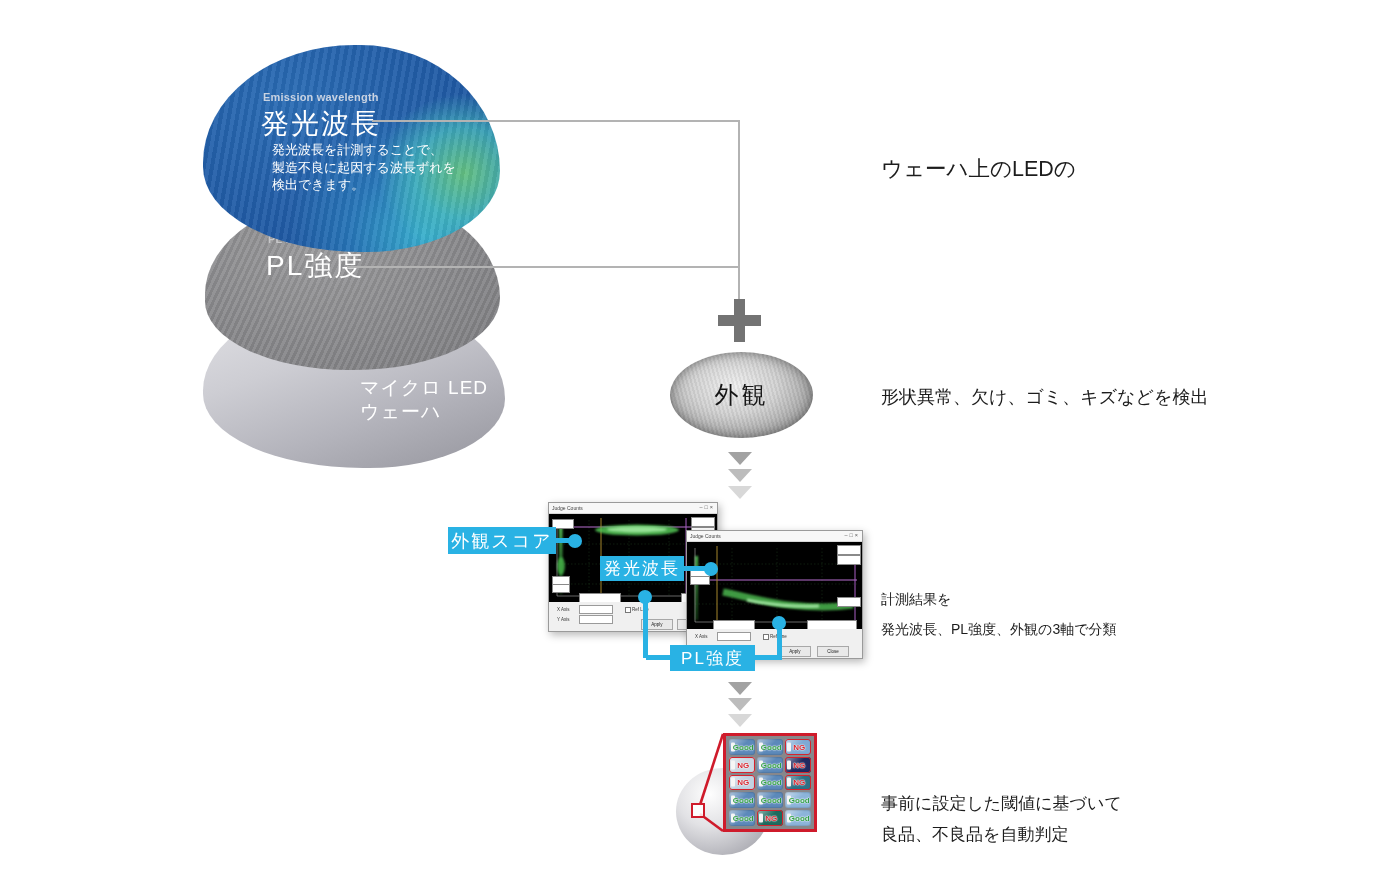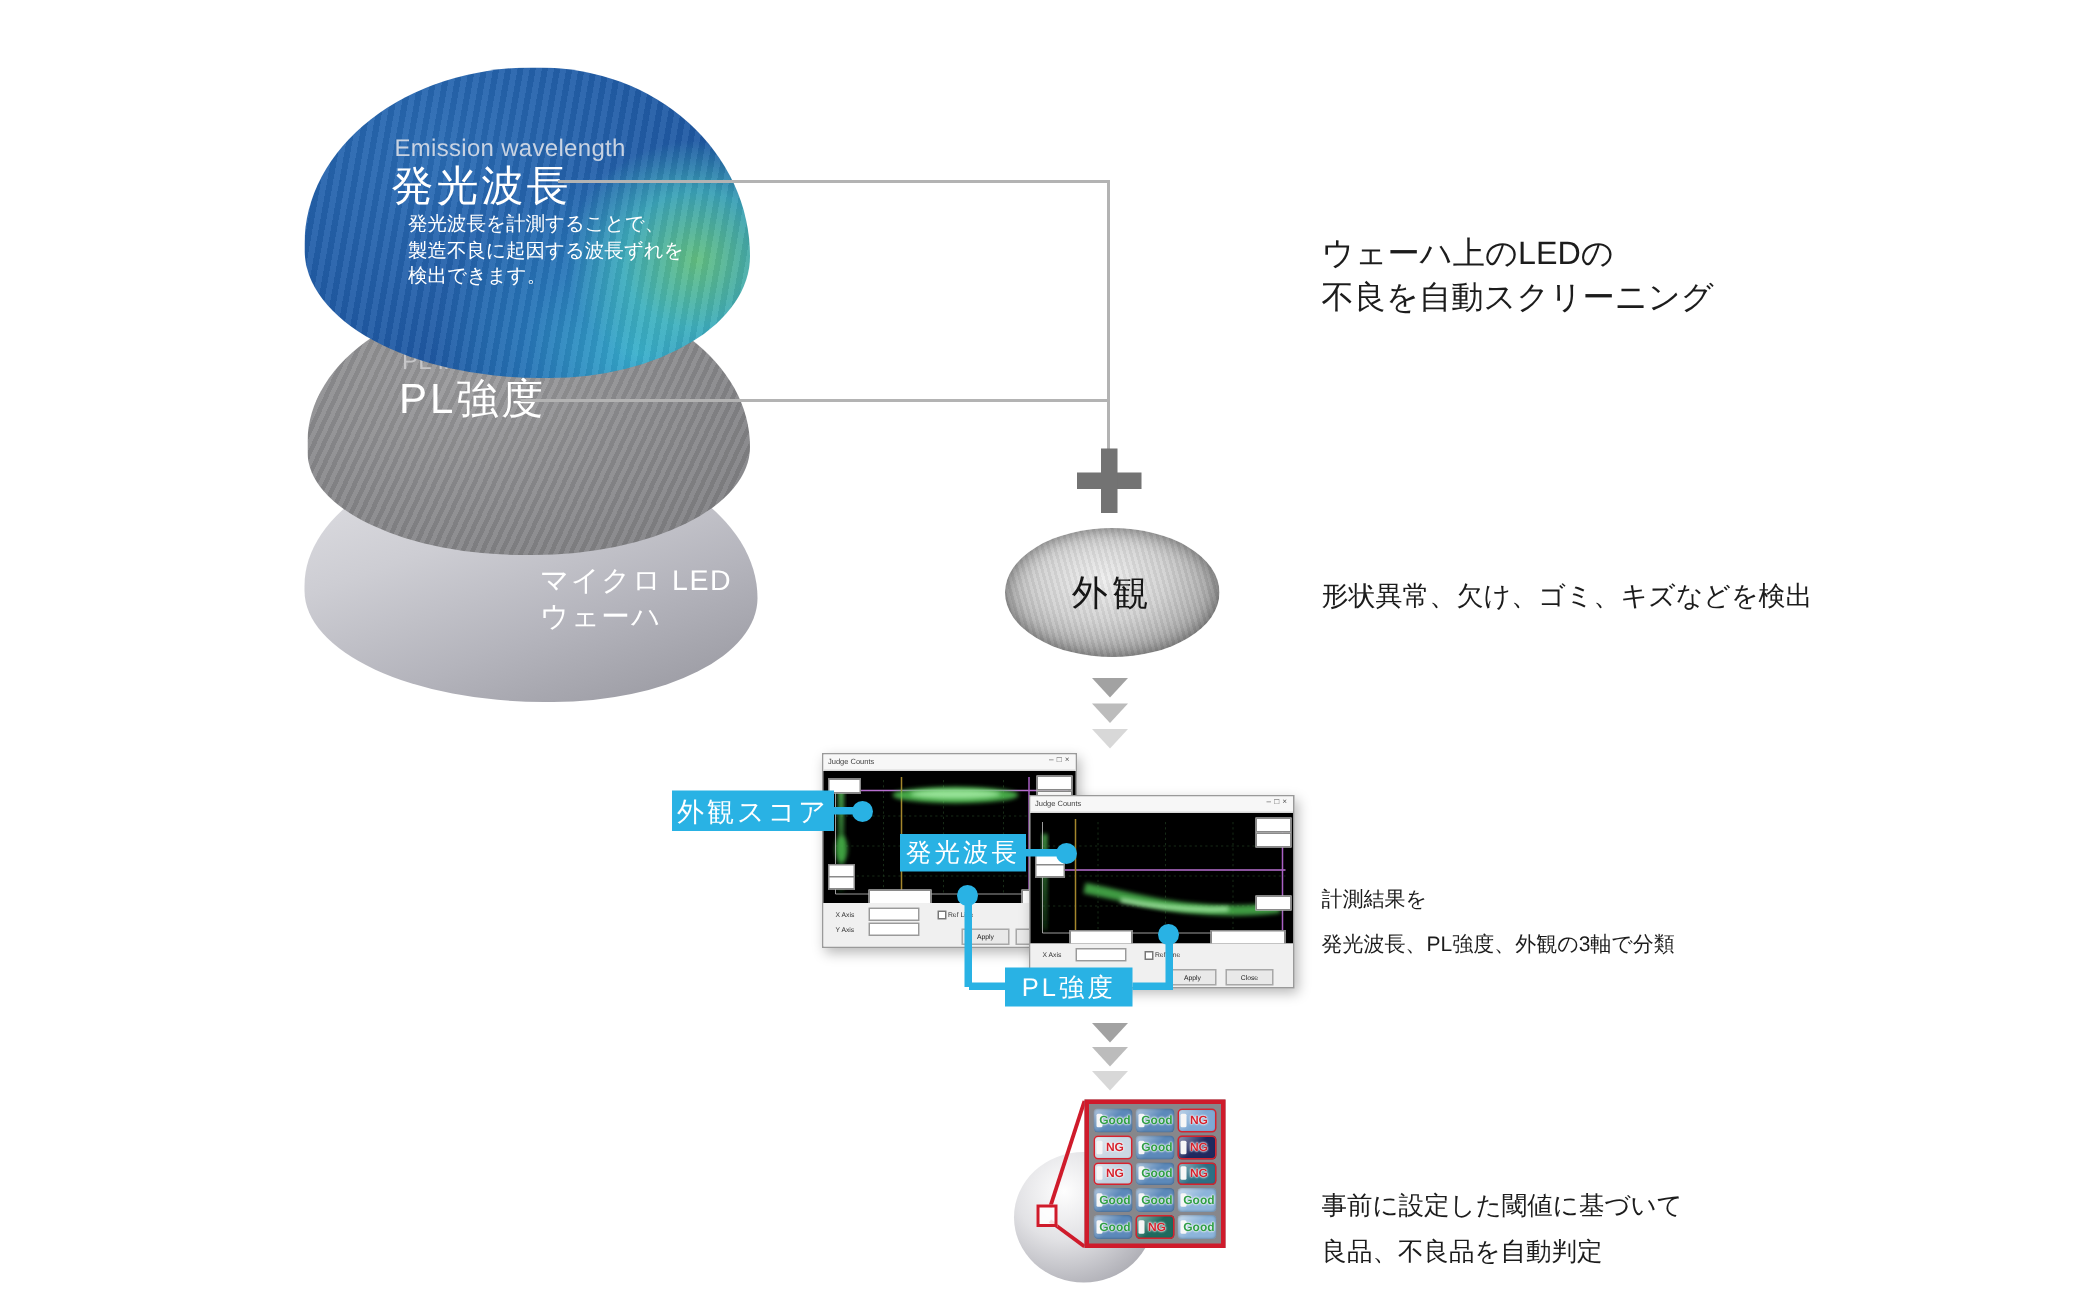--- a/index.html
+++ b/index.html
@@ -16,21 +16,21 @@
     background:
       repeating-linear-gradient(115deg,rgba(255,255,255,.05) 0 3px,rgba(0,0,0,.07) 3px 6px),
       radial-gradient(120% 130% at 38% 32%,#9c9c9e 0%,#858588 55%,#6f6f73 100%);}
   .blob-blue{left:203px;top:45px;width:297px;height:207px;z-index:4;
     border-radius:52% 48% 46% 54% / 58% 62% 40% 42%;
     background:
       repeating-linear-gradient(100deg,rgba(255,255,255,.06) 0 4px,rgba(0,0,0,.05) 4px 8px),
       radial-gradient(42% 55% at 88% 62%,rgba(110,205,120,.85) 0%,rgba(70,190,190,.7) 40%,rgba(0,0,0,0) 70%),
       radial-gradient(85% 110% at 75% 92%,rgba(60,190,215,.85) 0%,rgba(45,140,200,.55) 30%,rgba(0,0,0,0) 55%),
       radial-gradient(130% 150% at 30% 28%,#2a6cb5 0%,#1d55a0 55%,#174a90 100%);}
-  .layer-en{position:absolute;font-size:16px;color:#c9d3e2;letter-spacing:.2px;}
+  .layer-en{position:absolute;font-size:11px;color:#c9d3e2;letter-spacing:.2px;font-weight:bold;}
   .layer-title{position:absolute;font-size:28px;color:#ffffff;letter-spacing:2px;}
   .layer-desc{position:absolute;font-size:13px;line-height:17.5px;color:#ffffff;}
   .blob-gray .layer-en{color:#c6c6c8;}
   .wafer-title{position:absolute;left:157px;top:76px;font-size:19px;line-height:24px;color:#ffffff;letter-spacing:1px;}
 
   
   .cline{position:absolute;background:#b3b3b3;z-index:5;}
 
   
   .banner{position:absolute;left:635px;top:152px;width:208px;height:86px;z-index:6;
@@ -118,35 +118,34 @@
   </div>
 
   <div class="blob blob-gray">
     <div class="layer-en" style="left:63px;top:38px;">PL intensity</div>
     <div class="layer-title" style="left:61px;top:52px;">PL強度</div>
   </div>
 
   <div class="blob blob-blue">
     <div class="layer-en" style="left:60px;top:46px;">Emission wavelength</div>
     <div class="layer-title" style="left:58px;top:60px;">発光波長</div>
-    <div class="layer-desc" style="left:69px;top:96px;font-family:Liberation Mono, monospace;">
+    <div class="layer-desc" style="left:69px;top:96px;">
       <div>発光波長を計測することで、</div>
       <div>製造不良に起因する波長ずれを</div>
       <div>検出できます。</div>
     </div>
   </div>
 
   <div class="cline" style="left:372px;top:120px;width:368px;height:2px;"></div>
   <div class="cline" style="left:347px;top:266px;width:393px;height:2px;"></div>
   <div class="cline" style="left:738px;top:120px;width:2px;height:182px;"></div>
 
 
   <div class="tblock t-screen">
     <div class="l">ウェーハ上のLEDの</div>
-    <div class="l">不良を自動スクリーニング</div>
   </div>
 
   <div class="plus">
     <div class="pb ph"></div>
       <div class="pb pv"></div>
   </div>
 
   <div class="disc">
     <span>外観</span>
   </div>

